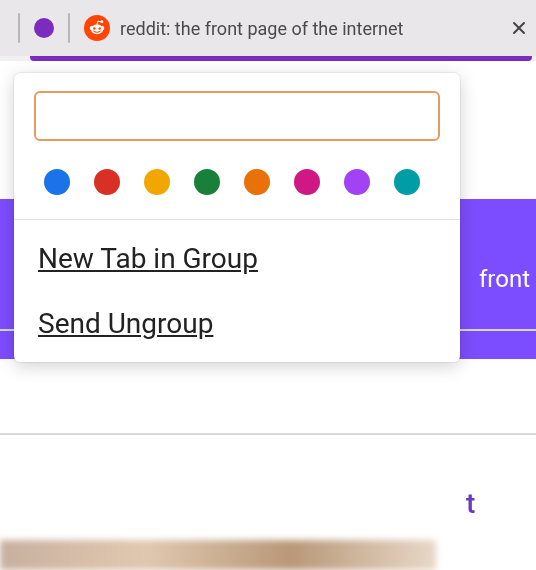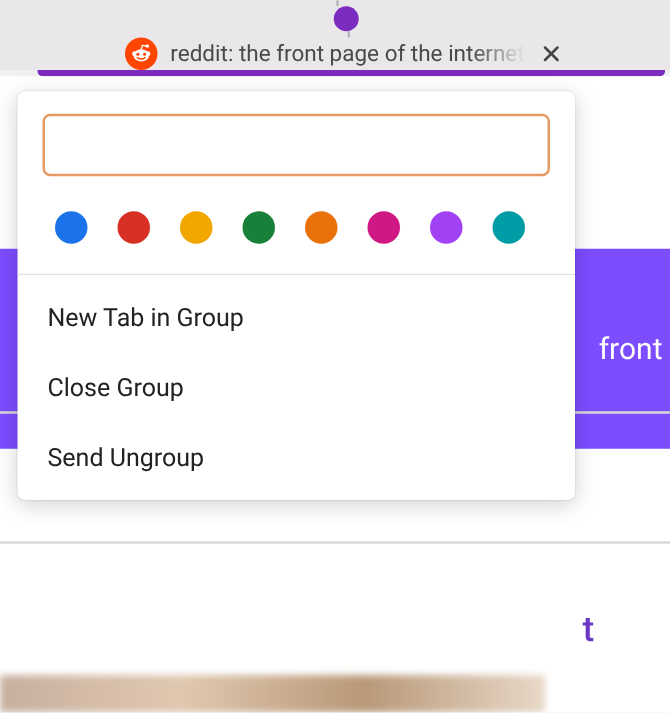--- a/index.html
+++ b/index.html
@@ -13,21 +13,20 @@
   }
 
   
   .tabstrip {
     height: 56px;
     display: flex;
     align-items: center;
     padding-left: 18px;
     background: #e9e7ea;
     position: relative;
-    flex-direction: column;
   }
   .tabstrip .vline {
     width: 2px;
     height: 30px;
     background: #b8b6ba;
     border-radius: 1px;
     margin-right: 14px;
   }
   .group-dot {
     width: 20px;
@@ -173,23 +172,24 @@
     cursor: pointer;
     flex: 0 0 auto;
   }
   .popup hr {
     border: none;
     border-top: 1px solid #e2e2e4;
     margin: 0 0 6px 0;
   }
   .menu-item {
     padding: 16px 24px;
-    font-size: 20px;
+    font-size: 28px;
     color: #222;
     cursor: pointer;
+    text-decoration: underline;
   }
 </style>
 </head>
 <body>
 
 <div class="tabstrip">
   <div class="vline"></div>
   <div class="group-dot"></div>
   <div class="vline mid"></div>
   <div class="tab">
@@ -235,16 +235,15 @@
       <div class="swatch" style="background: rgb(24, 128, 56);"></div>
       <div class="swatch" style="background: rgb(232, 113, 10);"></div>
       <div class="swatch" style="background: rgb(208, 24, 132);"></div>
       <div class="swatch" style="background: rgb(161, 66, 244);"></div>
       <div class="swatch" style="background: rgb(0, 157, 166);"></div>
     </div>
   <hr>
   <div>
 
   <div class="menu-item">New Tab in Group</div>
-      <div class="menu-item">Close Group</div>
       <div class="menu-item">Send Ungroup</div>
     </div>
 </div>
 
 </body></html>

